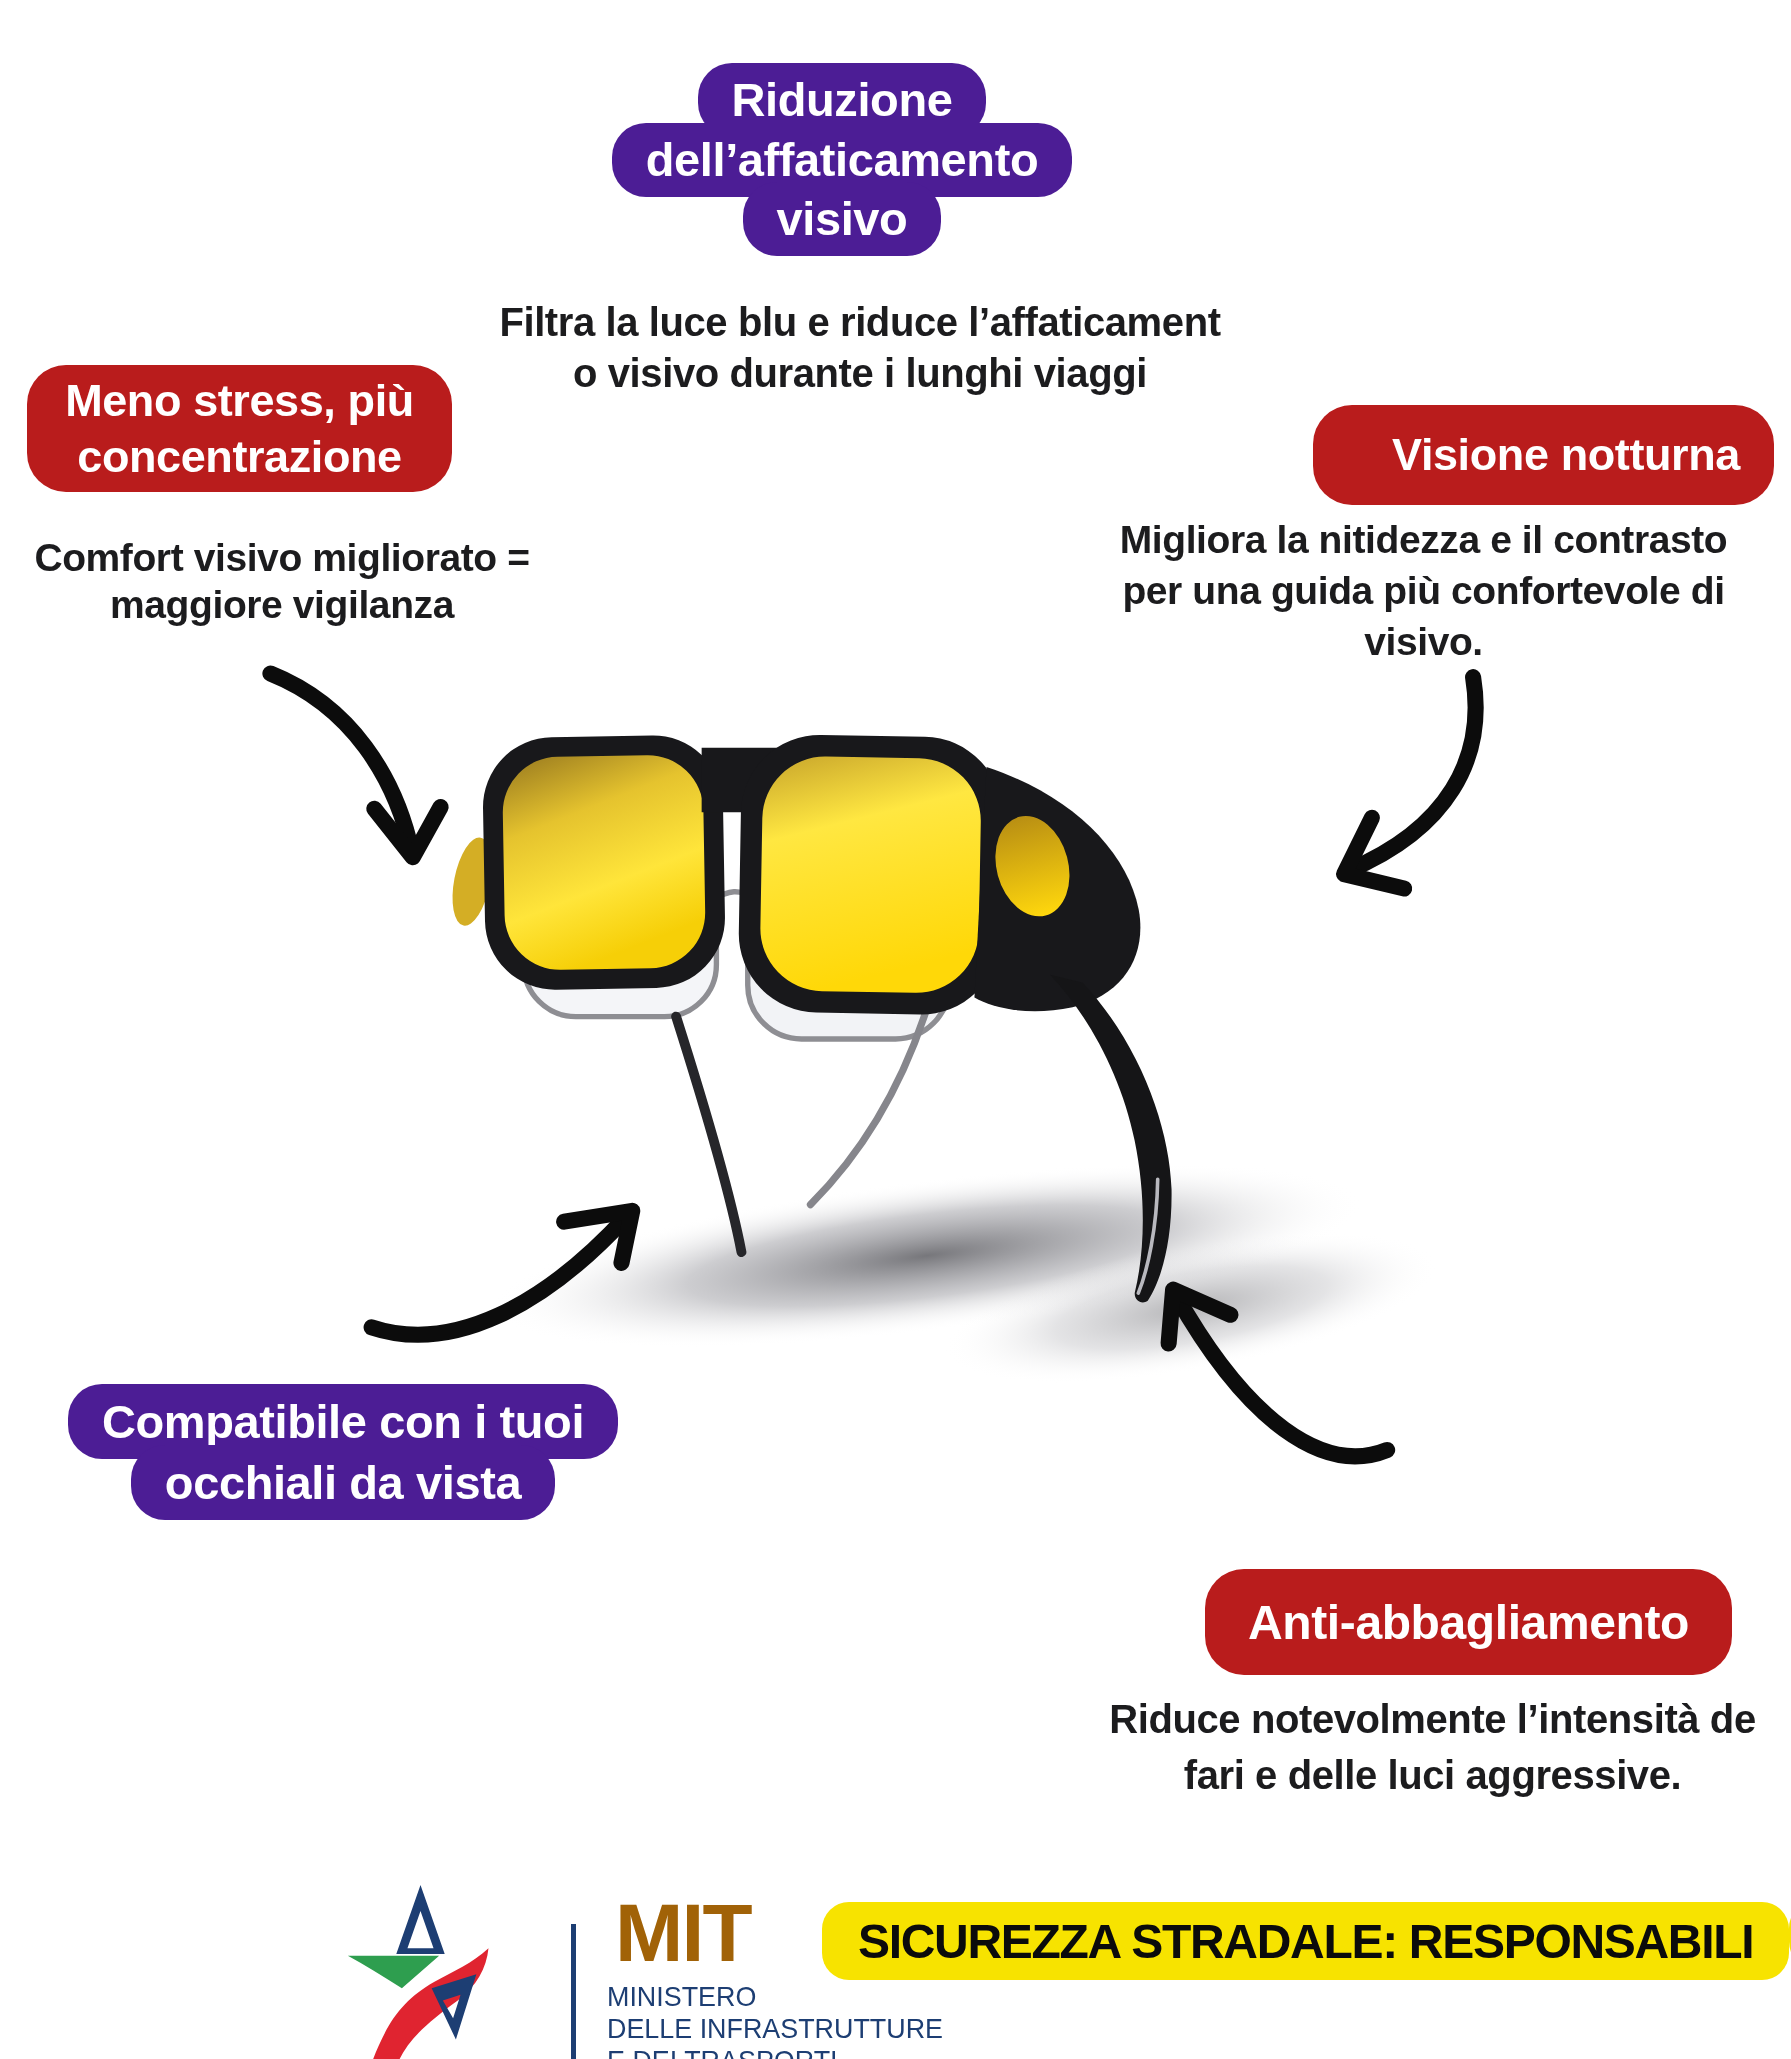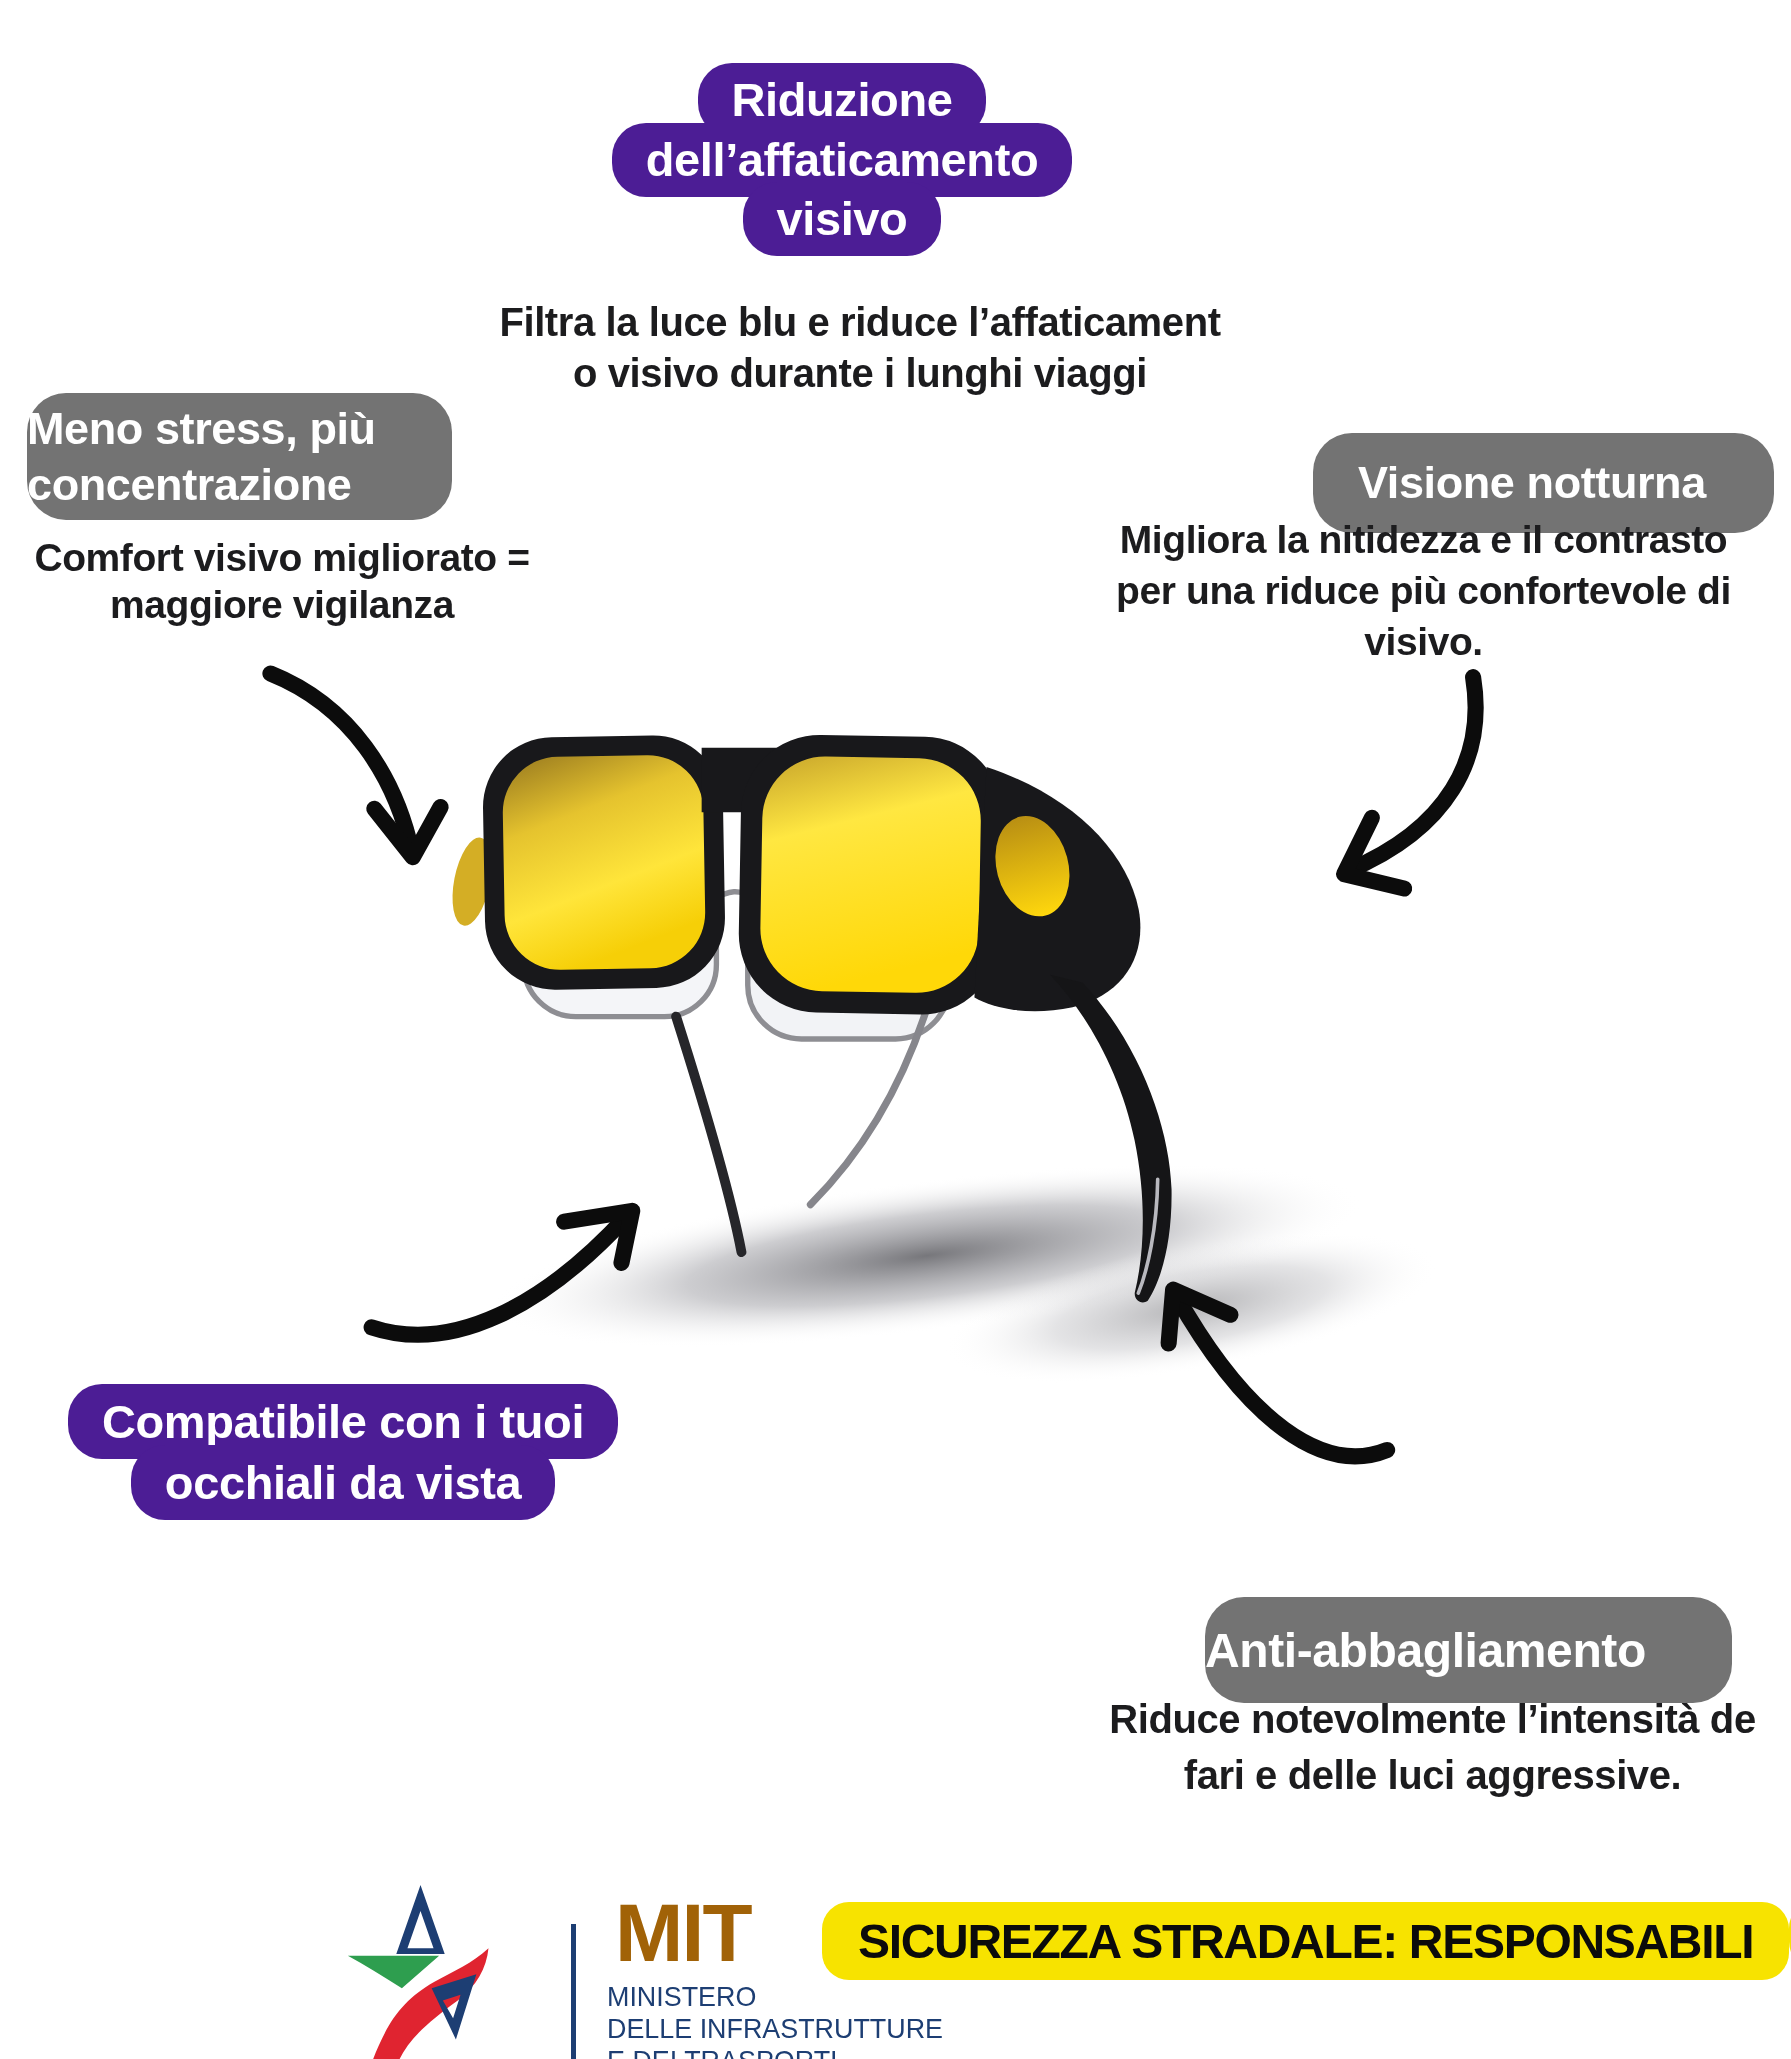--- a/index.html
+++ b/index.html
@@ -8,23 +8,23 @@
     font-family:"Liberation Sans", sans-serif;color:#1d1d1f;
   }
   
   .badge-col{position:absolute;display:flex;flex-direction:column;align-items:center;z-index:3;}
   .badge-line{
     background:#4c1d95;color:#ffffff;font-weight:700;letter-spacing:-0.4px;
     border-radius:34px;padding:9px 34px;white-space:nowrap;text-align:center;
   }
   .badge-line + .badge-line{margin-top:-14.3px;}
   .badge-rect{
-    position:absolute;background:#737373;color:#fff;font-weight:700;letter-spacing:-0.4px;
-    border-radius:39px;display:flex;flex-direction:column;align-items:flex-start;justify-content:center;
-    text-align:center;white-space:nowrap;z-index:3;margin-top:28px;
+    position:absolute;background:#b91c1c;color:#fff;font-weight:700;letter-spacing:-0.4px;
+    border-radius:39px;display:flex;flex-direction:column;align-items:center;justify-content:center;
+    text-align:center;white-space:nowrap;z-index:3;
   }
   
   .para{position:absolute;font-weight:700;text-align:center;letter-spacing:-0.4px;color:#1c1c1e;z-index:3;}
   .para span{display:block;white-space:nowrap;}
   
   .mit-name{position:absolute;color:#a16207;font-weight:700;letter-spacing:-1.8px;z-index:3;margin-left:10px;}
   .mit-lines{position:absolute;color:#1d3e73;font-weight:400;z-index:3;}
   .mit-lines span{display:block;white-space:nowrap;transform:scaleX(.96);transform-origin:left;}
   .divider{position:absolute;width:4.5px;background:#1d3e73;z-index:3;}
   .banner-col{position:absolute;display:flex;flex-direction:row;align-items:center;z-index:3;}
@@ -133,21 +133,21 @@
   <div class="para" style="left:-27px;top:534px;width:618px;font-size:39px;line-height:47px;">
     <span>Comfort visivo migliorato =</span>
     <span>maggiore vigilanza</span>
   </div>
 
   <div class="badge-rect" style="left:1313px;top:405px;width:416px;height:100px;font-size:45px;padding-left:45px;">
     <span>Visione notturna</span>
   </div>
   <div class="para" style="left:1061px;top:514px;width:725px;font-size:39px;line-height:51px;">
     <span>Migliora la nitidezza e il contrasto</span>
-    <span>per una riduce più confortevole di</span>
+    <span>per una guida più confortevole di</span>
     <span>visivo.</span>
   </div>
 
   <div class="badge-col" style="left:52px;top:1384px;width:582px;font-size:47px;line-height:57px;">
     <div class="badge-line">Compatibile con i tuoi</div>
     <div class="badge-line">occhiali da vista</div>
   </div>
 
   <div class="badge-rect" style="left:1205px;top:1569px;width:527px;height:106px;font-size:48px;">
     <span>Anti-abbagliamento</span>

